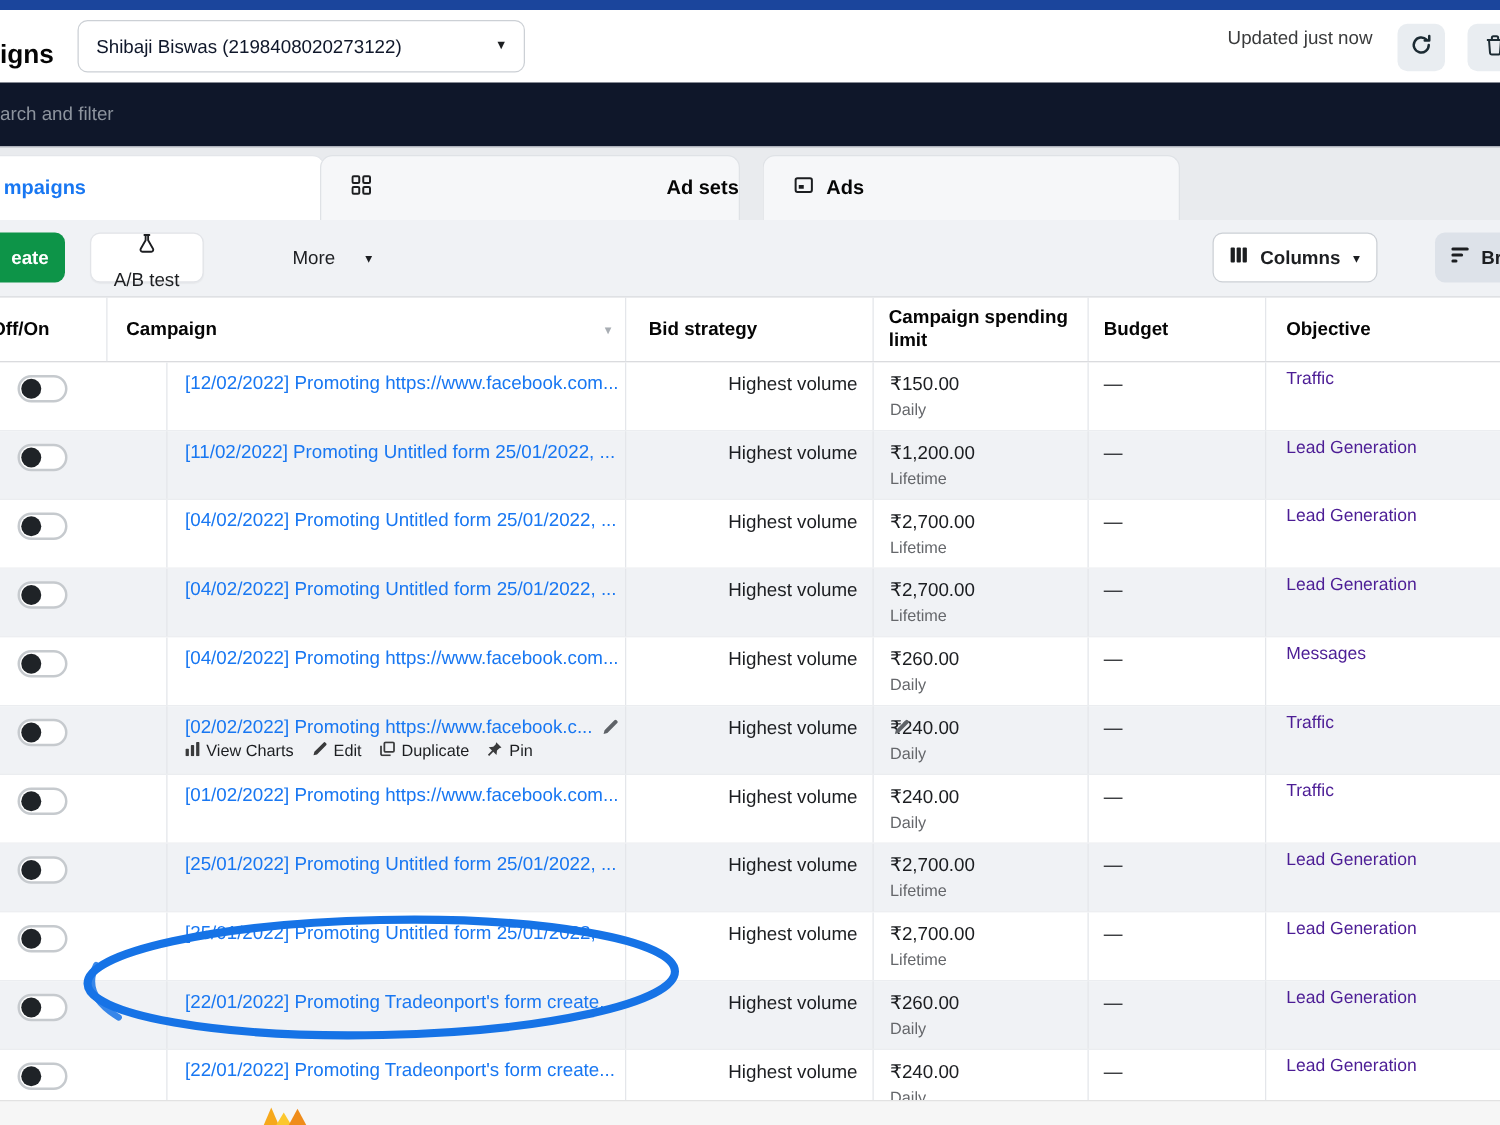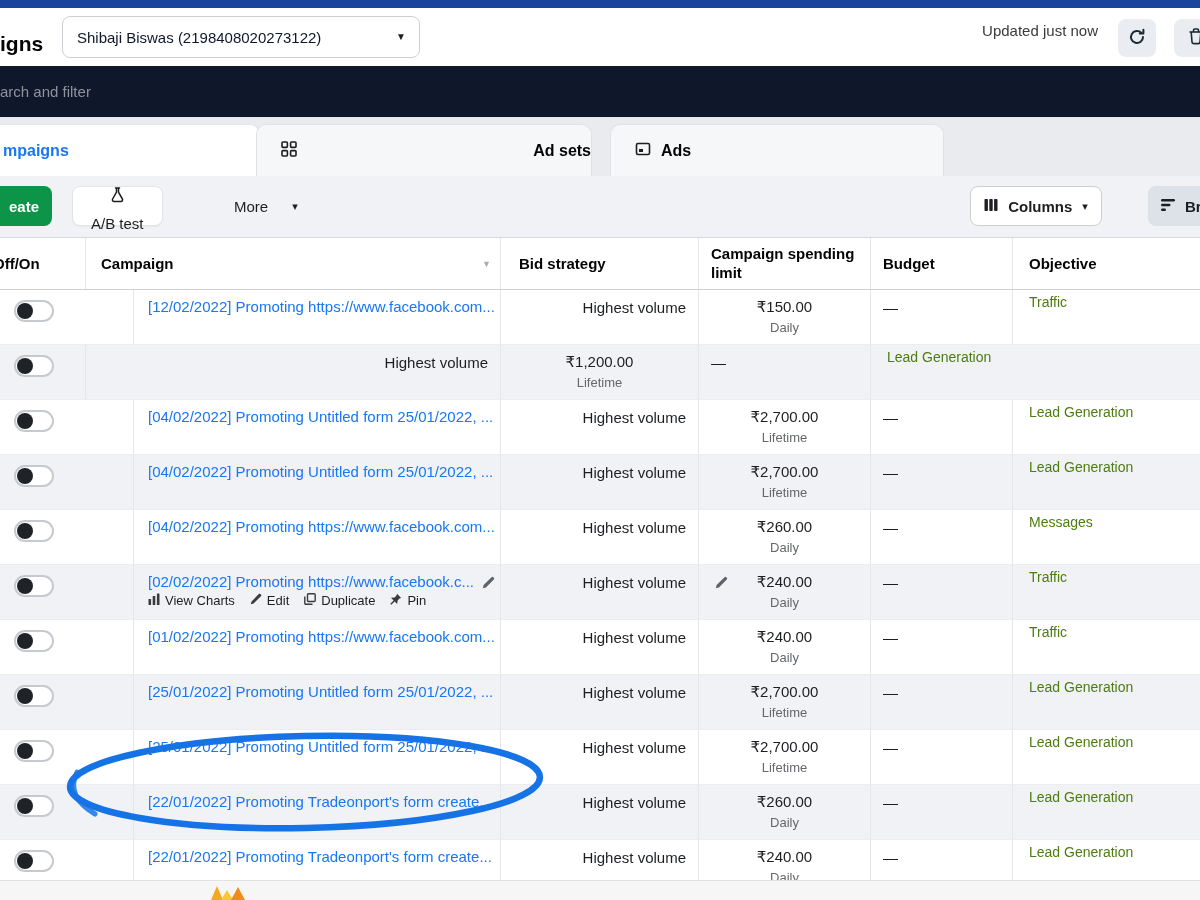--- a/index.html
+++ b/index.html
@@ -63,26 +63,26 @@
   .td + .td { border-left:1px solid #e4e6ea; }
   .td-toggle { padding:10px 0 0 14px; }
   .toggle { display:inline-block; width:40px; height:22px; border-radius:12px; background:#fff; border:2px solid #c6cace; position:relative; cursor:pointer; }
   .knob { position:absolute; left:1px; top:1px; width:16px; height:16px; border-radius:50%; background:#1f2327; }
   .td-campaign { padding:8px 14px 0;margin-left:48px; }
   .clink { color:#1877f2; text-decoration:none; font-size:15px; white-space:nowrap; overflow:hidden; text-overflow:ellipsis; display:inline-block; max-width:365px; vertical-align:top; }
   .name-pencil { position:absolute; right:5px; top:10px; cursor:pointer; }
   .actions { margin-top:3px; display:flex; align-items:center; gap:15px; font-size:13px; color:#1c1e21; }
   .action { display:flex; align-items:flex-end; gap:5px; cursor:pointer; white-space:nowrap; }
   .td-bid { text-align:right; padding:9px 12px 0; font-size:15px; color:#1c1e21; }
-  .td-budget { text-align:center; padding:8px 13px 0; }
+  .td-budget { text-align:left; padding:8px 13px 0; }
   .td-budget .amount { font-size:15px; color:#1c1e21; }
   .td-budget .period { font-size:13px; color:#65676b; margin-top:4px; }
   .budget-pencil { position:absolute; left:16px; top:10px; cursor:pointer; }
   .td-limit { padding:9px 0 0 12px; font-size:15px; color:#1c1e21; }
-  .td-objective { padding:4px 0 0 16px; font-size:14px; color:#4d7c0f; }
+  .td-objective { padding:4px 0 0 16px; font-size:14px; color:#4c1d95; }
 
   
   .circle-annotation { position:absolute; left:55px; top:726px; z-index:5; pointer-events:none; }
 
   
   .bottom-strip { position:absolute; left:0; top:880px; width:100%; height:20px; background:#f6f6f6; border-top:1px solid #e2e2e2; z-index:6; }
   .bottom-fragment { position:absolute; left:205px; top:3px; }
 </style>
 </head>
 <body>
@@ -237,20 +237,25 @@
     <div class="td td-limit">
       <span>—</span>
     </div>
     <div class="td td-objective">
       <span>Traffic</span>
     </div>
   </div>
         <div class="trow grid-cols stripe">
     <div class="td td-toggle">
       <span class="toggle"><span class="knob"></span></span>
+    </div>
+    <div class="td td-campaign">
+      <a class="clink" href="#">[11/02/2022] Promoting Untitled form 25/01/2022, ...</a>
+      
+      
     </div>
     <div class="td td-bid">
       <span>Highest volume</span>
     </div>
     <div class="td td-budget">
 
       <div class="amount">₹1,200.00</div>
       <div class="period">Lifetime</div>
     </div>
     <div class="td td-limit">

